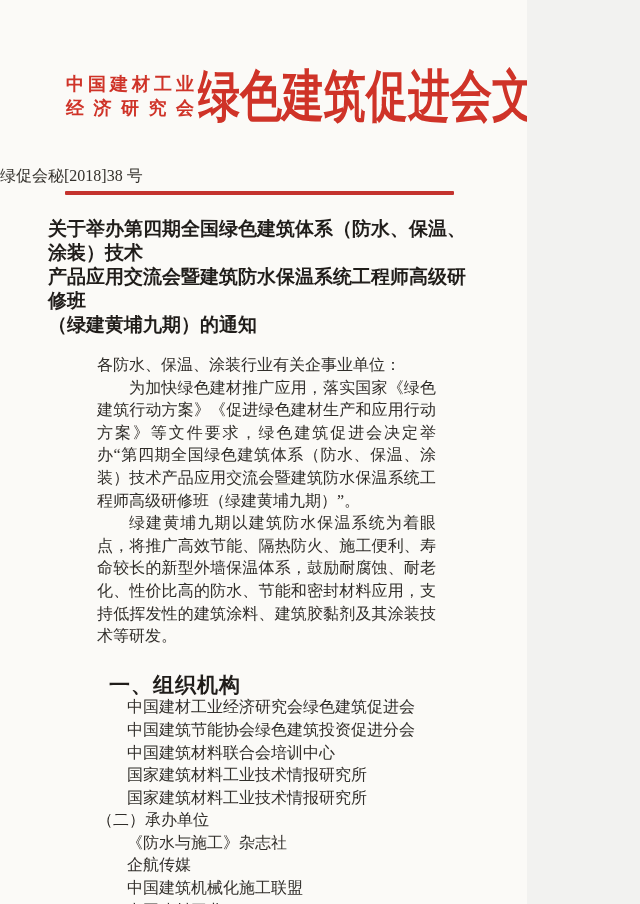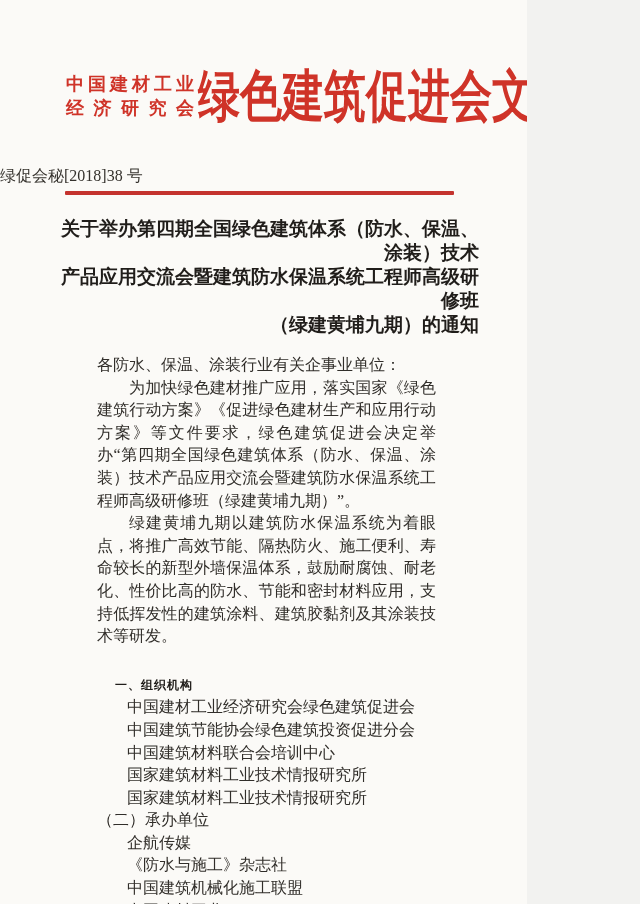--- a/index.html
+++ b/index.html
@@ -56,42 +56,42 @@
   }
   .red-rule {
     margin: 5px 73px 0 65px;
     height: 4px;
     background: #c4332e;
     border-radius: 1px;
   }
   
   .title {
     margin: 22px 48px 0;
-    text-align: right;
+    text-align: left;
     font-family: "Liberation Sans", "DejaVu Sans", sans-serif;
     font-weight: 700;
     font-size: 19px;
     line-height: 24px;
     color: #201d1a;
   }
   .title-line { display: block; }
   
   .doc-body {
     margin: 17px 91px 0 97px;
     font-size: 16px;
     line-height: 22.6px;
     text-align: justify;
   }
   .doc-body p { margin: 0; }
   .para { text-indent: 2em; }
   .sec-heading {
-    margin: 26px 18px 0;
+    margin: 26px 12px 0;
     font-family: "Liberation Sans", "DejaVu Sans", sans-serif;
     font-weight: 700;
-    font-size: 12px;
+    font-size: 21px;
     line-height: 22.6px;
     color: #201d1a;
     letter-spacing: 1px;
   }
   .sub-label { line-height: 22.6px; }
   .org-item { text-indent: 30px; line-height: 22.6px; }
 </style>
 </head>
 <body>
 
@@ -122,19 +122,19 @@
 
     <h2 class="sec-heading">一、组织机构</h2>
 
     <p class="org-item">中国建材工业经济研究会绿色建筑促进会</p>
     <p class="org-item">中国建筑节能协会绿色建筑投资促进分会</p>
     <p class="org-item">中国建筑材料联合会培训中心</p>
     <p class="org-item">国家建筑材料工业技术情报研究所</p>
     <p class="org-item">国家建筑材料工业技术情报研究所</p>
 
     <p class="sub-label">（二）承办单位</p>
+    <p class="org-item">《防水与施工》杂志社</p>
     <p class="org-item">企航传媒</p>
-    <p class="org-item">《防水与施工》杂志社</p>
     <p class="org-item">中国建筑机械化施工联盟</p>
     <p class="org-item">中国建材工业</p>
   </div>
 
 </div>
 
 </body></html>

